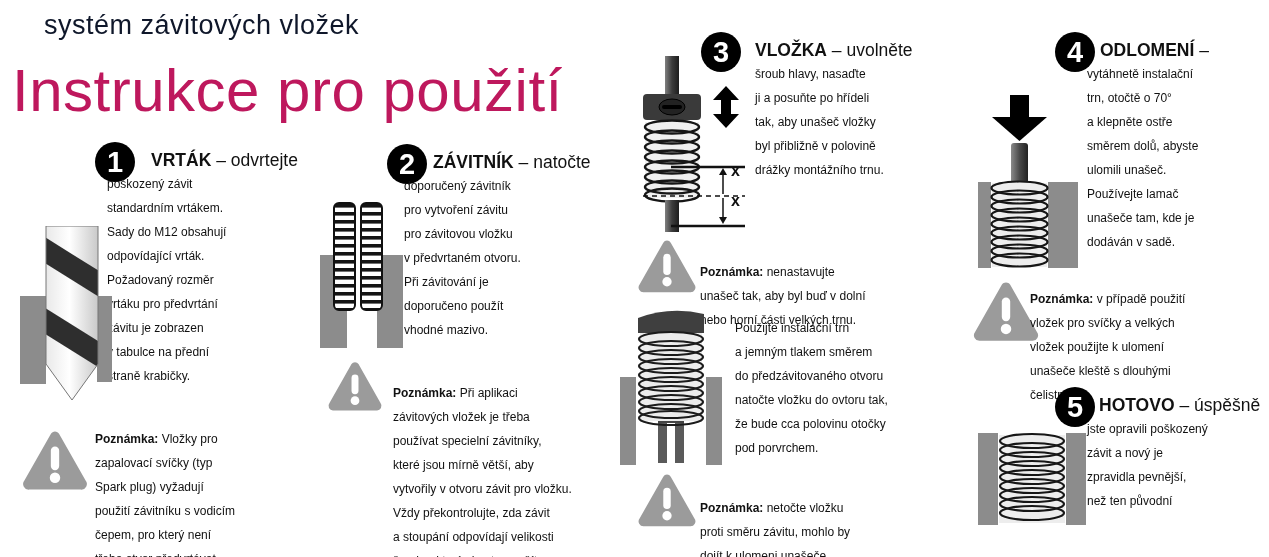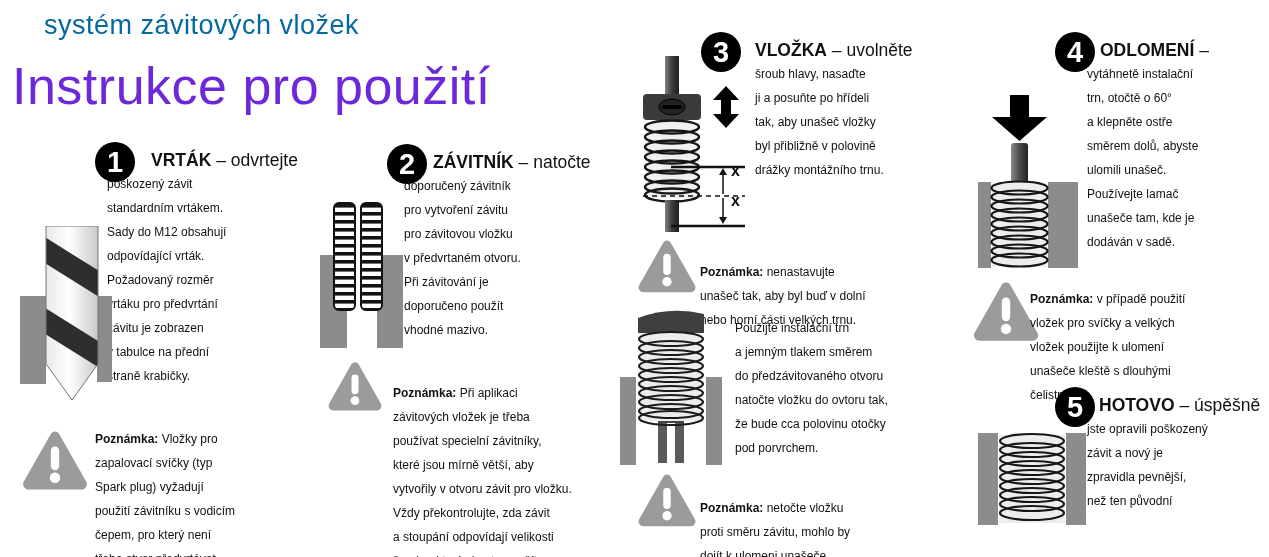--- a/index.html
+++ b/index.html
@@ -3,22 +3,22 @@
 <meta charset="utf-8">
 <style>
   * { margin:0; padding:0; box-sizing:border-box; }
   html,body { background:#fff; }
   .canvas {
     position:relative; width:1269px; height:557px; overflow:hidden;
     background:#fff; color:#111;
     font-family:"Liberation Sans", sans-serif;
   }
   .abs { position:absolute; }
-  .kicker { font-size:27px; color:#0369a1; letter-spacing:.5px; }
-  .title  { font-size:52px; color:#6d28d9; letter-spacing:.5px; }
+  .kicker { font-size:27px; color:#0f172a; letter-spacing:.5px; }
+  .title  { font-size:60px; color:#be185d; letter-spacing:.5px; }
   .badge {
     width:40px; height:40px; border-radius:50%; background:#000; color:#fff;
     font-size:29px; font-weight:700; display:flex; align-items:center; justify-content:center;
     line-height:1;
   }
   .head { font-size:17.5px; line-height:24px; white-space:nowrap; }
   .head b { font-weight:700; }
   .body-text, .note-text { font-size:12px; line-height:24px; white-space:pre-line; }
   .note-text b { font-weight:700; }
   .dimx { font-size:16px; font-weight:700; line-height:1; }
@@ -227,21 +227,21 @@
 proti směru závitu, mohlo by
 dojít k ulomeni unašeče.</span>
   </div>
 
   <div class="abs badge" style="left:1055px; top:32px;">4</div>
   <div class="abs head" style="left:1100px; top:38px;">
     <b>ODLOMENÍ</b>
     <span>–</span>
   </div>
   <div class="abs body-text" style="left:1087px; top:62px; width:182px;">vytáhnetě instalační
-trn, otočtě o 60°
+trn, otočtě o 70°
 a klepněte ostře
 směrem dolů, abyste
 ulomili unašeč.
 Používejte lamač
 unašeče tam, kde je
 dodáván v sadě.</div>
 
   <svg class="abs" style="left:975px; top:88px;" width="105" height="192" viewBox="0 0 105 192">
     <defs>
       <linearGradient id="rodGrad2" x1="0" y1="0" x2="1" y2="0">

